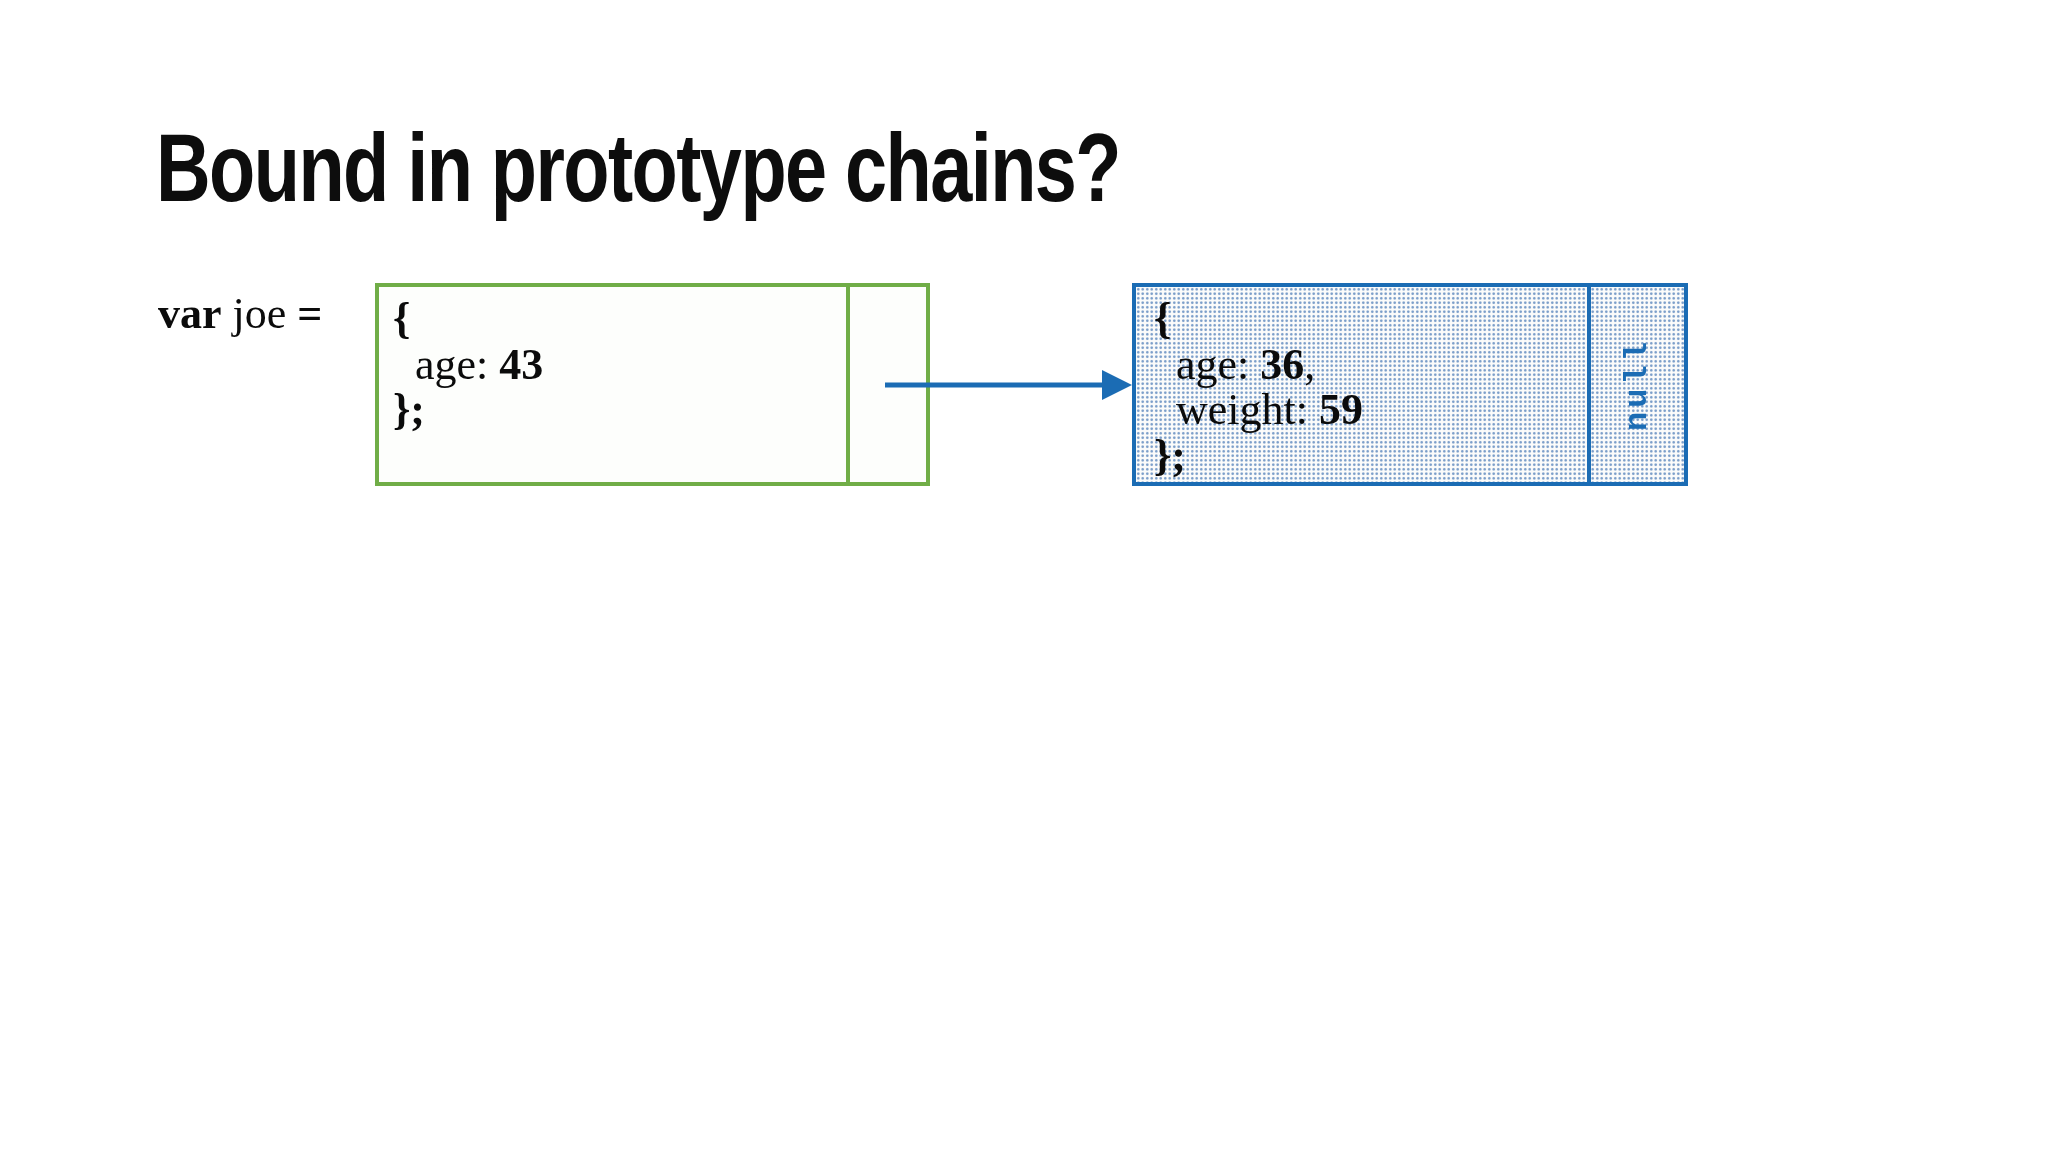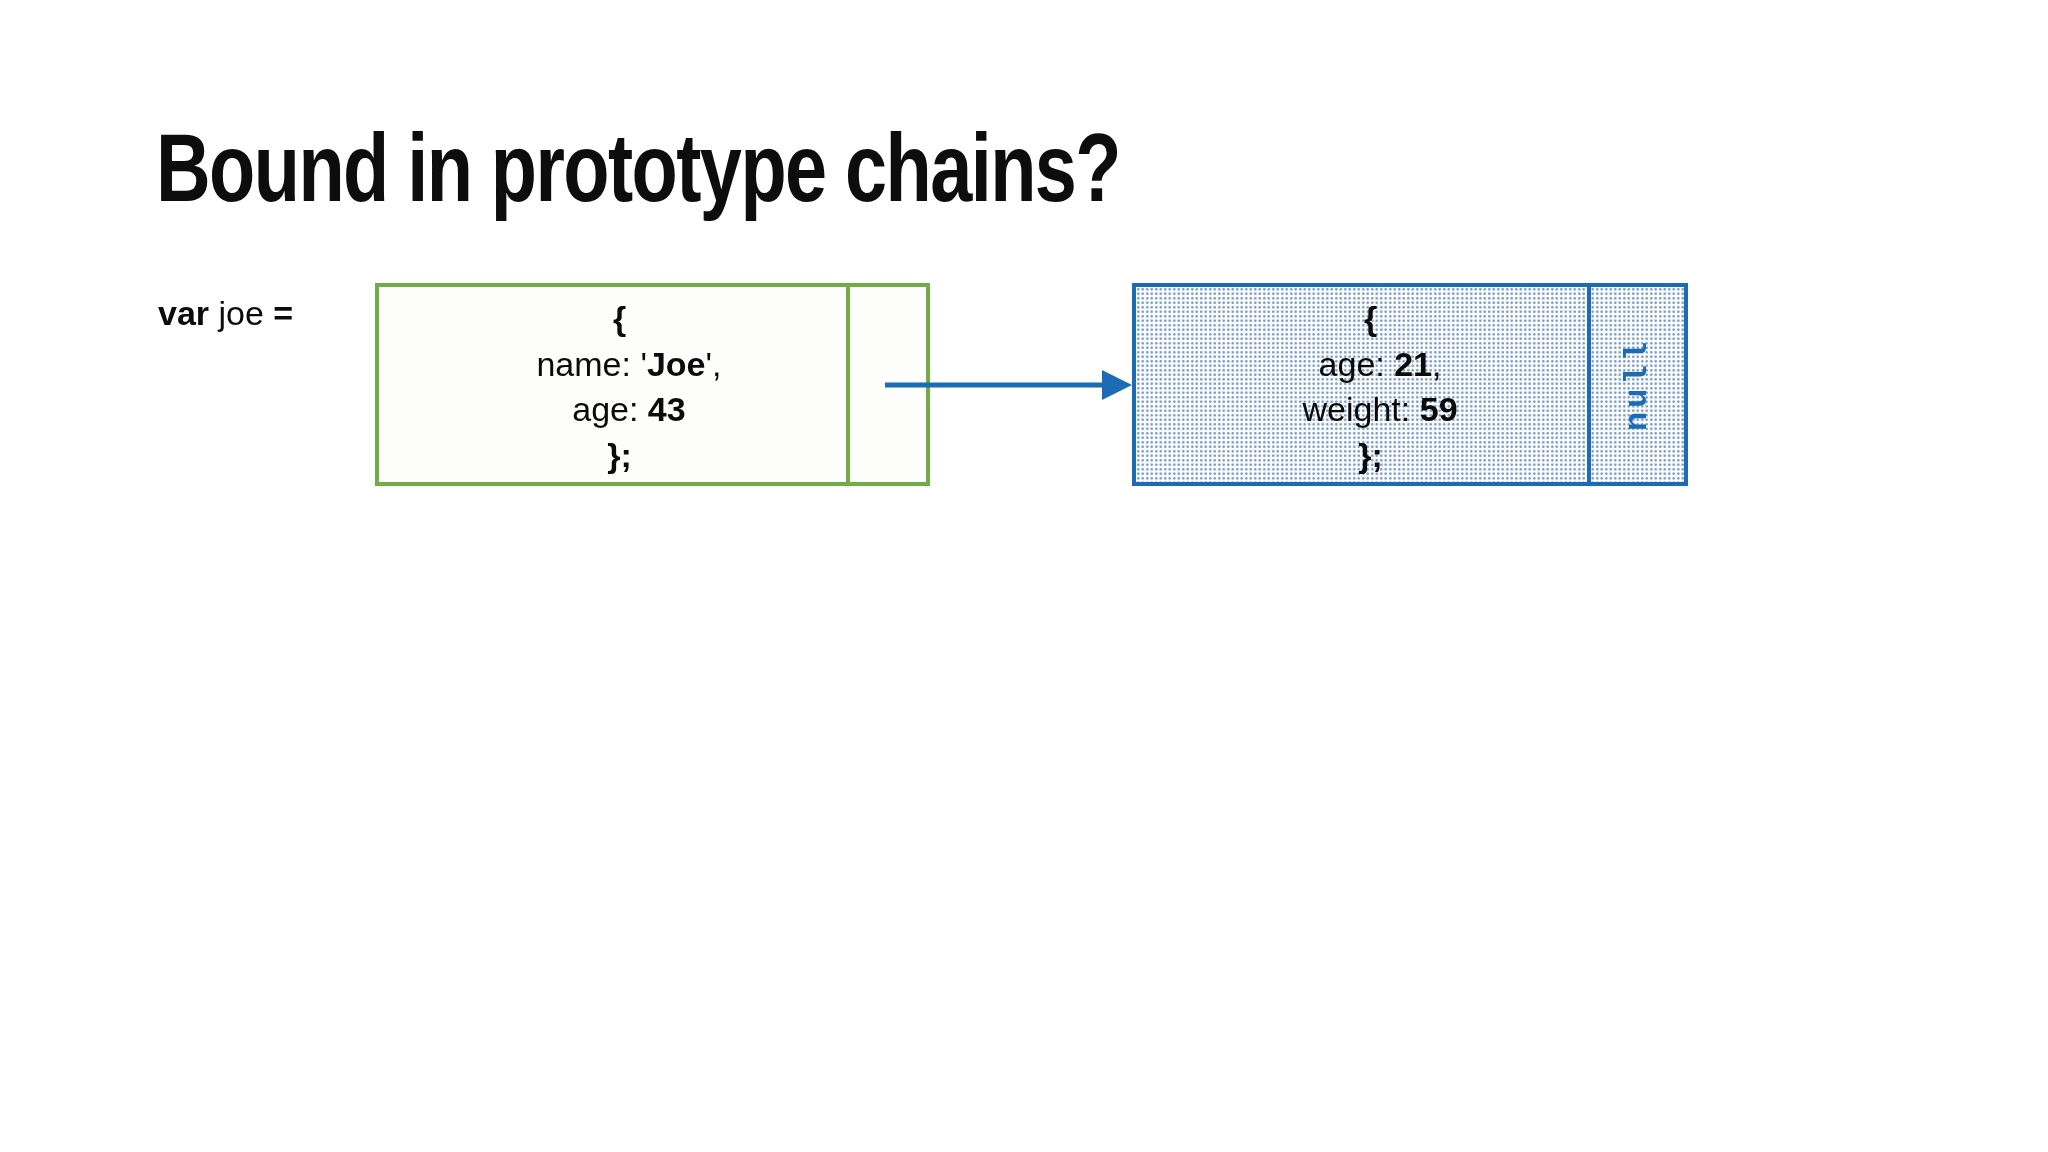--- a/index.html
+++ b/index.html
@@ -19,26 +19,25 @@
     font-size:97px;
     font-weight:700;
     letter-spacing:-2px;
     color:#0d0d0d;
     transform:scaleX(0.78);
     transform-origin:0 50%;
     white-space:nowrap;
   }
   
   .code{
-    font-family:Liberation Sans, sans-serif;
-    font-size:34px;
+    font-family:Liberation Serif, serif;
+    font-size:44px;
     line-height:45.5px;
     color:#0b0b0b;
     white-space:pre;
-    text-align:center;
   }
   .code .b{font-weight:bold;}
   .code-line{white-space:pre;}
 
   .var-label{
     position:absolute;
     left:158px;top:291px;
   }
 
   
@@ -99,29 +98,29 @@
 </head>
 <body>
 
 <div class="slide">
 
   <h1 class="title">Bound in prototype chains?</h1>
 
   <div class="var-label code"><div class="code-line"><span class="b">var</span><span> joe </span><span class="b">=</span></div></div>
 
   <div class="obj-box green">
-    <div class="obj-main code"><div class="code-line"><span class="b">{</span></div><div class="code-line"><span>  name: </span><span>'</span><span class="b">Joe</span><span>'</span><span>,</span></div><div class="code-line"><span>  age: </span><span class="b">43</span></div><div class="code-line"><span class="b">};</span></div></div>
+    <div class="obj-main code"><div class="code-line"><span class="b">{</span></div><div class="code-line"><span>  age: </span><span class="b">43</span></div><div class="code-line"><span class="b">};</span></div></div>
     <div class="obj-pointer"></div>
   </div>
 
   <svg class="arrow-svg" viewBox="0 0 290 44">
     <line x1="25" y1="22" x2="246" y2="22" stroke="#1B6CB4" stroke-width="5"></line>
     <polygon points="242,7 242,37 272,22" fill="#1B6CB4"></polygon>
   </svg>
 
   <div class="obj-box blue">
-    <div class="obj-main code"><div class="code-line"><span class="b">{</span></div><div class="code-line"><span>  age: </span><span class="b">21</span><span>,</span></div><div class="code-line"><span>  weight: </span><span class="b">59</span></div><div class="code-line"><span class="b">};</span></div></div>
+    <div class="obj-main code"><div class="code-line"><span class="b">{</span></div><div class="code-line"><span>  age: </span><span class="b">36</span><span>,</span></div><div class="code-line"><span>  weight: </span><span class="b">59</span></div><div class="code-line"><span class="b">};</span></div></div>
     <div class="obj-pointer">
       <span class="null-text">null</span>
     </div>
   </div>
 
 </div>
 
 </body></html>

